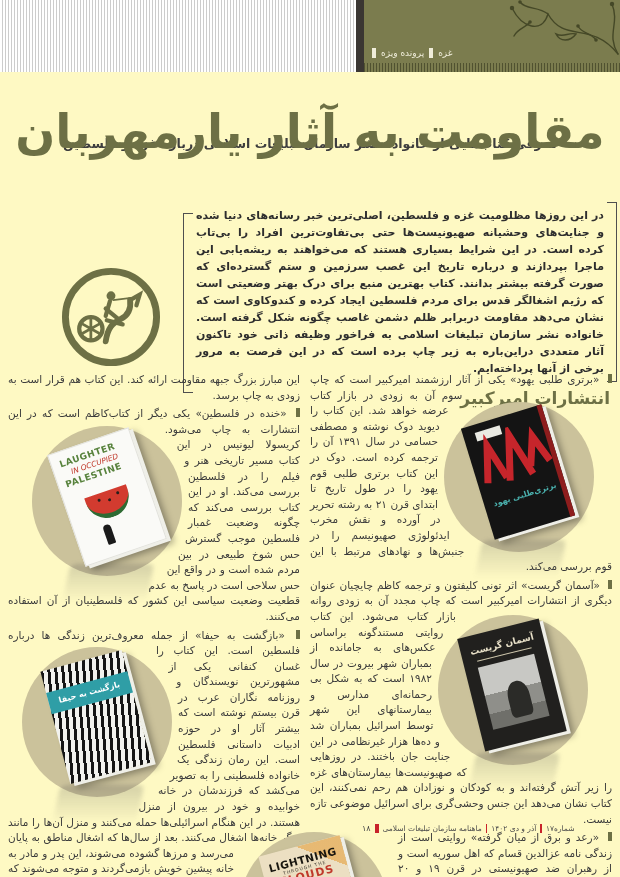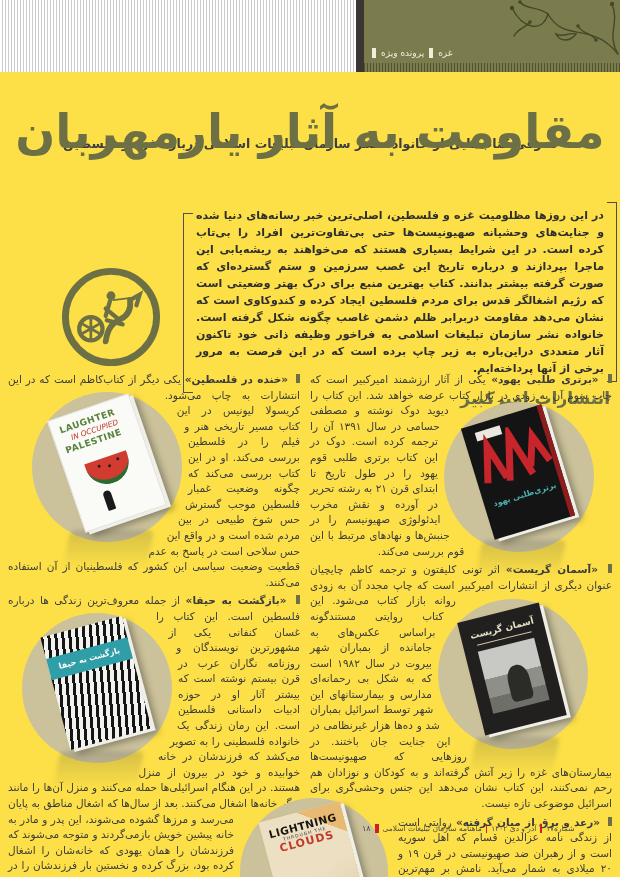--- a/index.html
+++ b/index.html
@@ -1,16 +1,16 @@
 <!DOCTYPE html>
 <html lang="fa" dir="rtl"><head>
 <meta charset="utf-8">
 <style>
   html,body{margin:0;padding:0;background:#ffffff;}
-  .page{position:relative;width:620px;height:877px;background:#fde047;overflow:hidden;
+  .page{position:relative;width:620px;height:877px;background:#fef9c3;overflow:hidden;
         font-family:"DejaVu Sans",sans-serif;direction:rtl;color:#3a3a3a;}
 
   
   .header{position:absolute;top:0;left:0;width:620px;height:72px;}
   .pinstripe{position:absolute;top:0;left:0;width:356px;height:72px;
     background:repeating-linear-gradient(90deg,#ffffff 0 2px,#cccccc 2px 3px);}
   .darkbar{position:absolute;top:0;left:356px;width:8px;height:72px;background:#3a3632;}
   .oliveband{position:absolute;top:0;left:364px;width:256px;height:72px;background:#7b7c4e;}
   .olive-fringe{position:absolute;bottom:0;left:0;right:0;height:9px;
     background:repeating-linear-gradient(90deg,rgba(38,40,18,.5) 0 1px,transparent 1px 3px);}
@@ -39,21 +39,21 @@
   
   .section-heading{position:absolute;top:341px;right:10px;font-size:17px;font-weight:700;color:#6d7045;margin-top:47px;}
 
   
   .cols{position:absolute;top:372px;right:8px;width:604px;display:flex;gap:10px;}
   .col{font-size:10.5px;line-height:15.6px;text-align:justify;color:#3b3b3b;}
   .col-right{width:302px;}
   .col-left{width:292px;}
   .col p{margin:0 0 3px 0;}
   .bullet{display:inline-block;width:4px;height:9px;background:#6d7045;margin-left:4px;}
-  .ptitle{font-weight:700;}
+  .ptitle{font-weight:400;}
   .pad-wrap{padding-left:88px;}
 
   
   .spot{position:relative;width:150px;height:150px;shape-outside:circle(52%);shape-margin:4px;}
   .f-right{float:right;}
   .f-left{float:left;}
   .spot-bartari{margin:14px 18px 6px 6px;}
   .spot-aseman{margin:6px 24px 6px 6px;}
   .spot-melon{margin:4px 6px 4px 24px;}
   .spot-haifa{margin:4px 6px 4px 14px;}
@@ -215,20 +215,23 @@
       </p>
 
       <p class="pad-wrap">
         <span class="bullet"></span>
         <span class="ptitle">«رعد و برق از میان گرفته»</span>
         <span>روایتی است از زندگی نامه عزالدین قسام که اهل سوریه است و از رهبران ضد صهیونیستی در قرن ۱۹ و ۲۰ میلادی به شمار می‌آید. نامش بر مهم‌ترین شاخه نظامی فلسطینیان نقش بسته است و فلسطینیان از او با نام رهبر مجاهدین یاد می‌کنند. «مارک سنگان» نویسنده کتاب «رعد و برق از میان ابرها»، توانسته در این اثر تصویری شفاف و نزدیک از</span>
       </p>
     </div>
 
     <div class="col col-left">
+      <p>
+        <span>این مبارز بزرگ جبهه مقاومت ارائه کند. این کتاب هم قرار است به زودی به چاپ برسد.</span>
+      </p>
 
       <p>
         <span class="bullet"></span>
         <span class="ptitle">«خنده در فلسطین»</span>
         <span>یکی دیگر از کتاب‌کاظم است</span>
         <span class="spot f-left spot-melon" style="display:block;">
           <span class="circle"></span>
           <span class="refl"></span>
           <span class="book cov-laughter" style="display:block;transform:rotate(-19deg);">
             <span class="ttl" style="display:block;">

